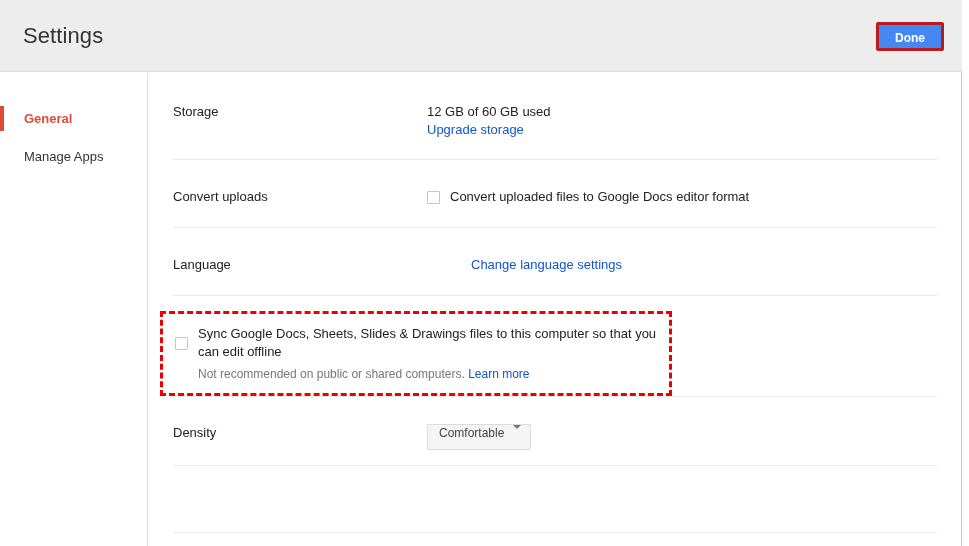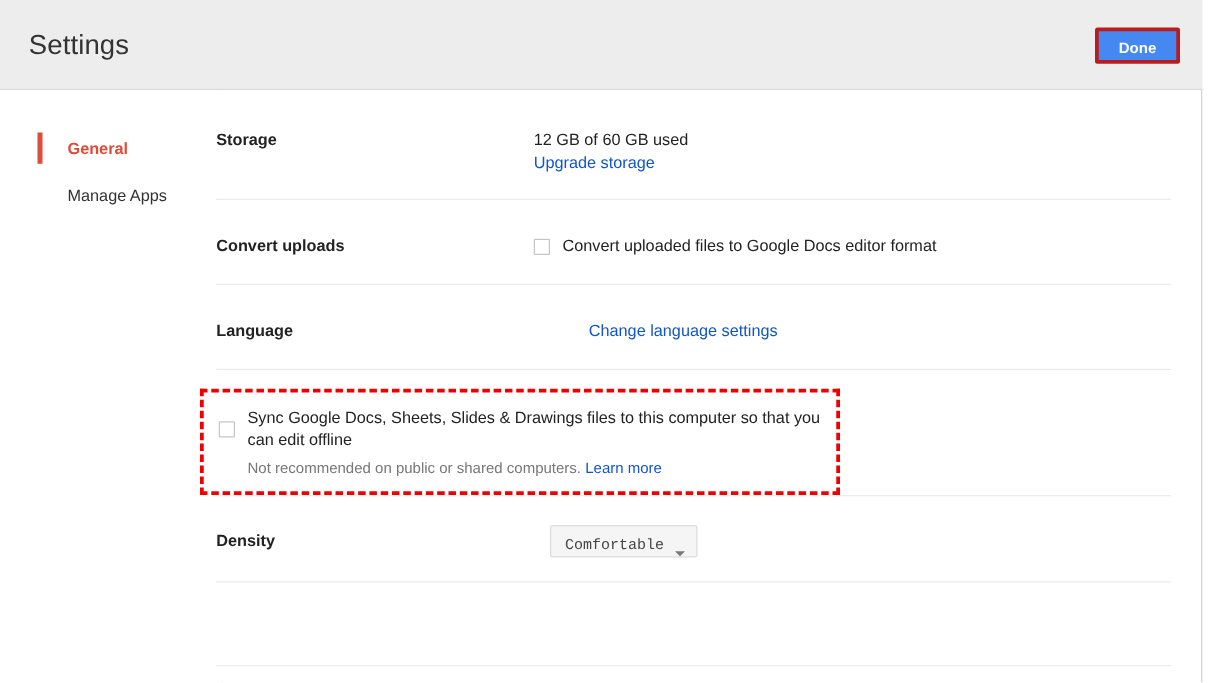--- a/index.html
+++ b/index.html
@@ -85,21 +85,20 @@
   
   .sidebar {
     position: absolute;
     left: 0;
     top: 73px;
     width: 148px;
     height: 473px;
     background: #ffffff;
     border-right: 1px solid #e0e0e0;
     box-sizing: border-box;
-    margin-left: 30px;
   }
   .nav-item {
     position: relative;
     display: block;
     height: 38px;
     line-height: 38px;
     padding-left: 24px;
     font-size: 13px;
     color: #333333;
     cursor: pointer;
@@ -135,36 +134,36 @@
     box-sizing: border-box;
     border-bottom: 1px solid #ebebeb;
     margin: 0 24px 0 24px;
     display: flex;
     align-items: flex-start;
   }
   .row-label {
     width: 254px;
     flex: 0 0 254px;
     font-size: 13px;
-    font-weight: bold;
+    font-weight: normal;
     color: #222222;
     line-height: 17px;
   }
   .row-body {
     flex: 1 1 auto;
     font-size: 13px;
     color: #222222;
     line-height: 17px;
   }
 
   .row-storage { height: 87px; padding-top: 30px; }
   .row-convert { height: 68px; padding-top: 28px; }
   .row-language { height: 68px; padding-top: 28px; gap: 44px; }
   .row-offline { height: 101px; padding-top: 24px; }
-  .row-density { height: 69px; padding-top: 27px; gap: 13px; }
+  .row-density { height: 69px; padding-top: 27px; }
   .row-photos { height: 67px; padding-top: 28px; }
 
   .storage-used {
     color: #222222;
     font-size: 13px;
     line-height: 17px;
   }
   .link {
     color: #15c;
     text-decoration: none;
@@ -211,32 +210,32 @@
     margin-left: 23px;
     font-size: 12px;
     color: #777777;
     line-height: 16px;
   }
   .offline-sub .link { font-size: 12px; }
 
   
   .density-button {
     display: inline-flex;
-    align-items: flex-end;
+    align-items: flex-start;
     height: 26px;
     padding: 0 9px 0 11px;
     background: #f5f5f5;
     border: 1px solid #dcdcdc;
     border-radius: 2px;
     font-size: 12px;
     color: #444444;
     cursor: pointer;
     box-sizing: border-box;
     margin-top: -4px;
-    font-family: Liberation Mono, monospace;
+    font-family: Liberation Sans, sans-serif;
   }
   .density-caret {
     display: inline-block;
     margin-left: 9px;
     width: 0;
     height: 0;
     border-left: 4px solid transparent;
     border-right: 4px solid transparent;
     border-top: 4px solid #777777;
   }

